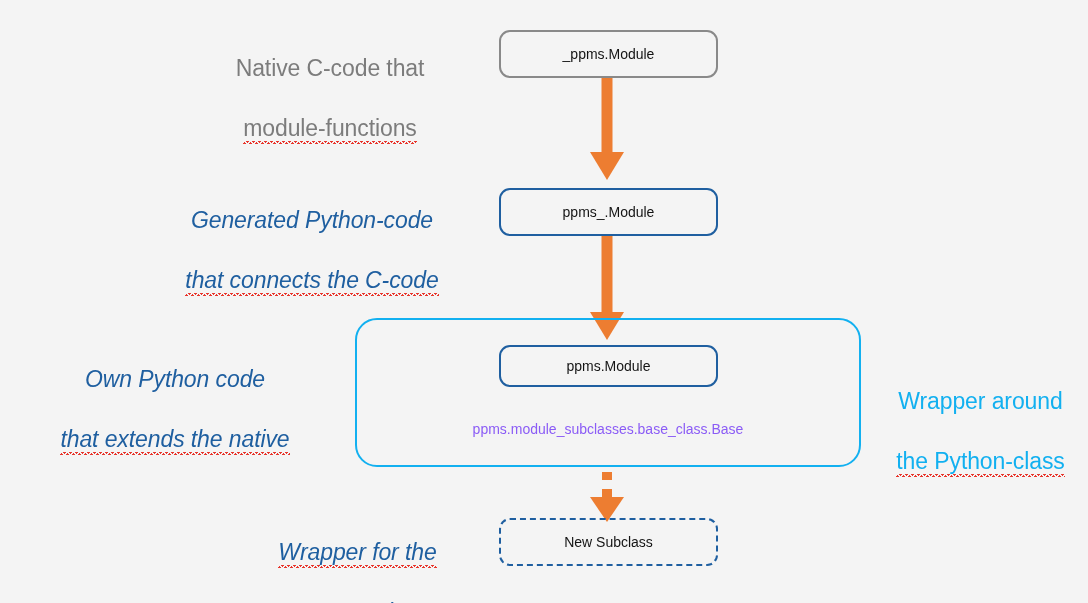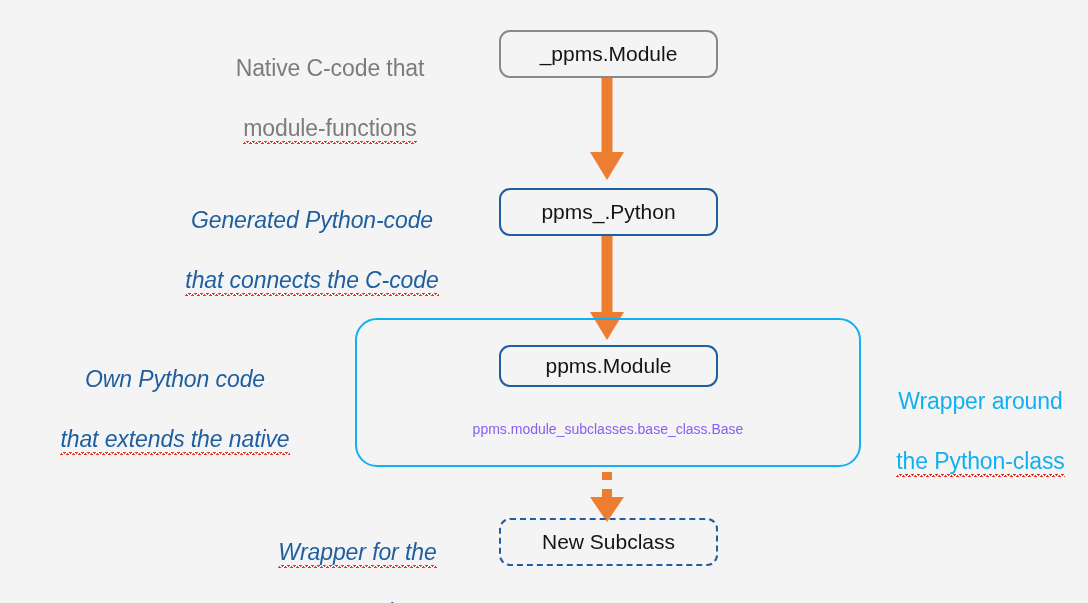--- a/index.html
+++ b/index.html
@@ -48,21 +48,21 @@
   }
 
   
   .node {
     position: absolute;
     box-sizing: border-box;
     display: flex;
     align-items: center;
     justify-content: center;
     background: transparent;
-    font-size: 21px;
+    font-size: 14px;
     color: #141414;
     border-radius: 11px;
   }
   .node-gray   { border: 2px solid #898989; }
   .node-navy   { border: 2.2px solid #1f5fa0; }
   .node-dashed { border: 2.6px dashed #1f5fa0; }
 
   
   #wrapper-box {
     position: absolute;
@@ -137,19 +137,19 @@
     <div><span class="sq">Wrapper for the</span></div>
     <div><span class="sq">wrapper-class</span></div>
   </div>
 
   <div id="wrapper-box"></div>
 
   <div id="wrapper-base-text" style="left:355px; width:506px; top:421px;">ppms.module_subclasses.base_class.Base</div>
 
   <div class="node node-gray" style="left:499px; top:30px; width:219px; height:48px;">_ppms.Module</div>
 
-  <div class="node node-navy" style="left:499px; top:188px; width:219px; height:48px;">ppms_.Python</div>
+  <div class="node node-navy" style="left:499px; top:188px; width:219px; height:48px;">ppms_.Module</div>
 
   <div class="node node-navy" style="left:499px; top:345px; width:219px; height:42px;">ppms.Module</div>
 
   <div class="node node-dashed" style="left:499px; top:518px; width:219px; height:48px;">New Subclass</div>
 
 </div>
 
 </body></html>

